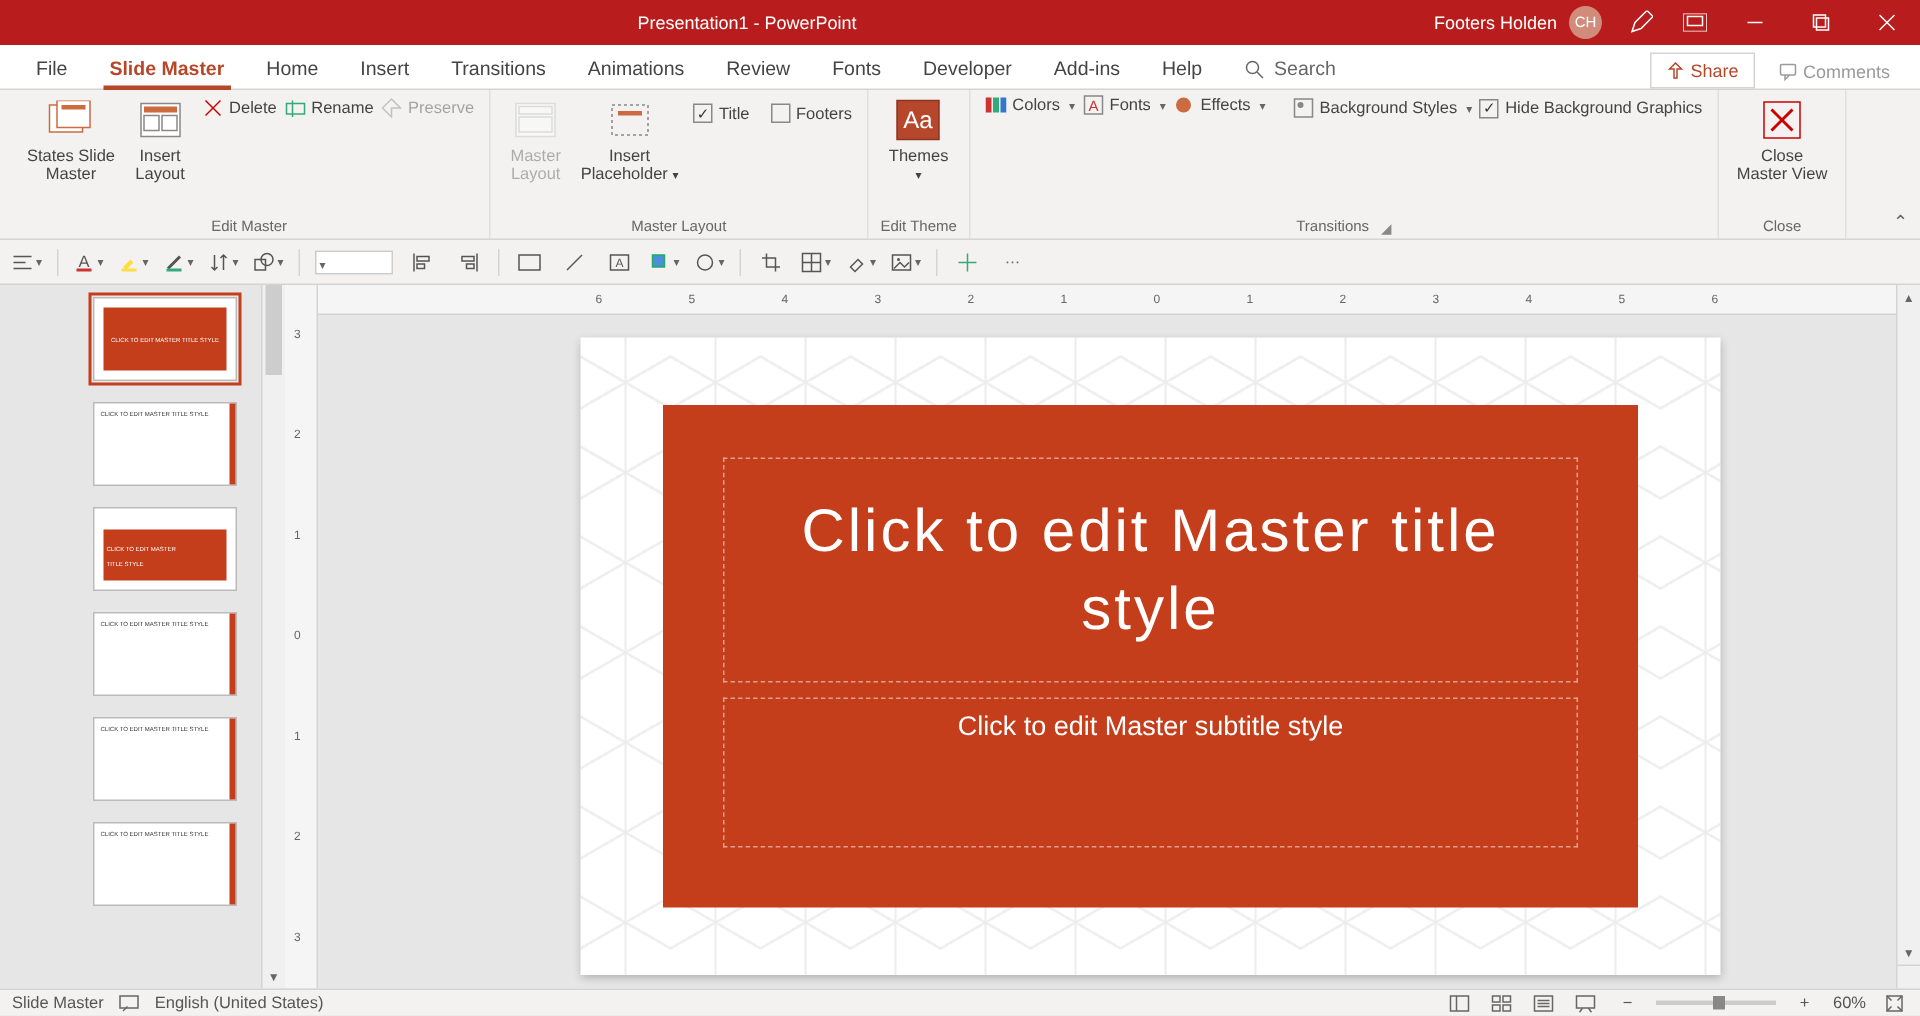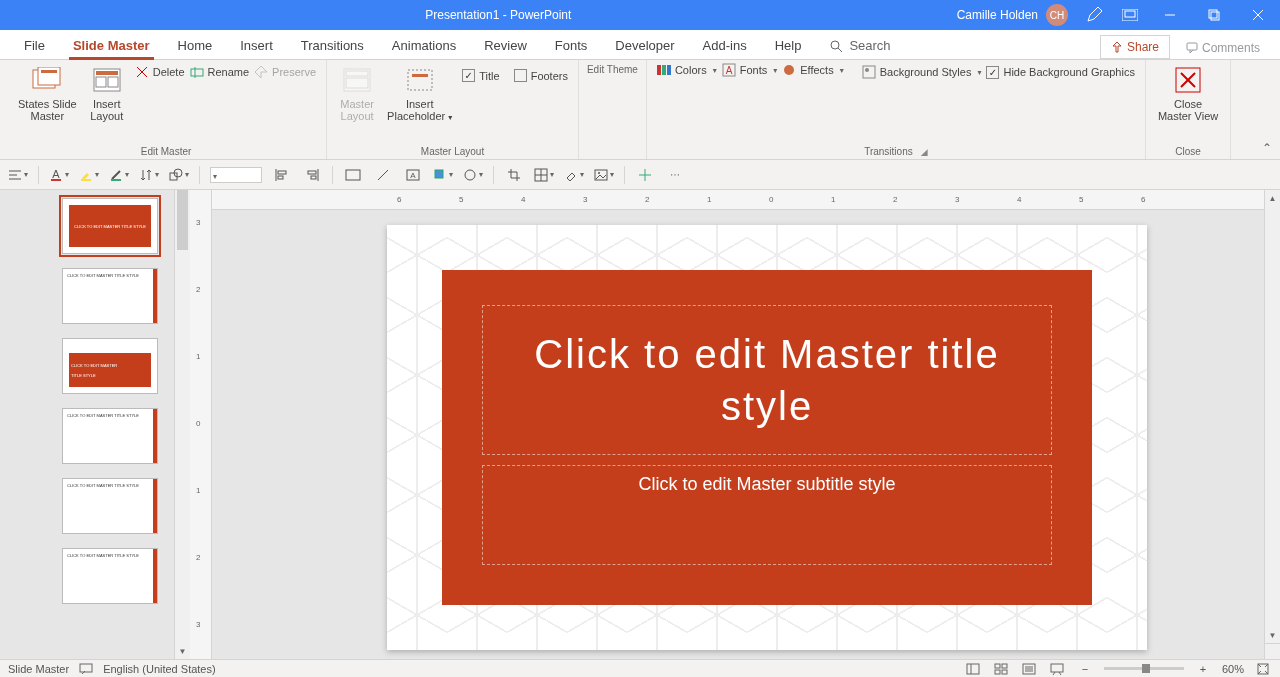--- a/index.html
+++ b/index.html
@@ -1,19 +1,19 @@
 <!DOCTYPE html>
 <html><head>
 <meta charset="utf-8">
 <style>
 * { margin:0; padding:0; box-sizing:border-box; font-family:"Segoe UI",Arial,sans-serif; }
 body { width:1280px; height:677px; background:#e6e6e6; overflow:hidden; font-size:12px; color:#444; }
 
 
-.titlebar { height:30px; background:#3b82f6; display:flex; align-items:center; color:#fff; }
+.titlebar { height:30px; background:#b91c1c; display:flex; align-items:center; color:#fff; }
 .titlebar .center { flex:1; text-align:center; font-size:12px; }
 .titlebar .user { display:flex; align-items:center; gap:8px; margin-right:8px; }
 .titlebar .avatar { width:22px; height:22px; border-radius:50%; background:#d18b7a; display:flex; align-items:center; justify-content:center; font-size:10px; }
 .titlebar .winbtns { display:flex; }
 .titlebar .winbtn { width:44px; height:30px; display:flex; align-items:center; justify-content:center; cursor:default; }
 .titlebar .winbtn svg { width:12px; height:12px; }
 .titlebar .pen, .titlebar .sq { width:36px; display:flex; align-items:center; justify-content:center; }
 
 
 .tabs { height:30px; background:#fff; display:flex; align-items:flex-end; padding:0 10px; border-bottom:1px solid #d4d4d4; }
@@ -93,21 +93,21 @@
 svg { display:block; }
 .dd::after { content:"▾"; font-size:8px; margin-left:2px; color:#666; }
 </style>
 </head>
 <body>
 
 <div class="titlebar">
   <div style="width:40px"></div>
   <div class="center">Presentation1  -  PowerPoint</div>
   <div class="user">
-    <span>Camille Holden</span>
+    <span>Footers Holden</span>
     <span class="avatar">CH</span>
   </div>
   <div class="pen">
       <svg width="16" height="16" viewBox="0 0 16 16">
         <path d="M2 14 L4 8 L12 0 L16 4 L8 12 Z" fill="none" stroke="#fff" stroke-width="1"></path>
       </svg>
     </div>
   <div class="sq">
       <svg width="16" height="12" viewBox="0 0 16 12">
         <rect x="0" y="0" width="16" height="12" fill="none" stroke="#fff"></rect>
@@ -254,20 +254,31 @@
         <div class="smallrow">
             <span class="check"></span>
             <span>Footers</span>
           </div>
       </div>
     </div>
     <div class="group-label">Master Layout</div>
   </div>
 
   <div class="group">
+    <div class="group-body">
+      <div class="bigbtn">
+        <div class="ico">
+            <svg width="30" height="28" viewBox="0 0 30 28">
+              <rect x="1" y="1" width="28" height="26" fill="#b7472a" stroke="#8a3520"></rect>
+              <text x="15" y="19" font-size="16" fill="#fff" text-anchor="middle" font-family="serif">Aa</text>
+            </svg>
+          </div>
+        <span><span>Themes</span><br><span style="font-size:8px">▾</span></span>
+      </div>
+    </div>
     <div class="group-label">Edit Theme</div>
   </div>
 
   <div class="group">
     <div class="group-body">
       <div class="vcol" style="margin-top:0">
         <div class="smallrow dd">
             <svg width="14" height="14" viewBox="0 0 14 14">
               <rect x="0" y="2" width="4" height="10" fill="#c33"></rect>
               <rect x="5" y="2" width="4" height="10" fill="#3a7"></rect>

